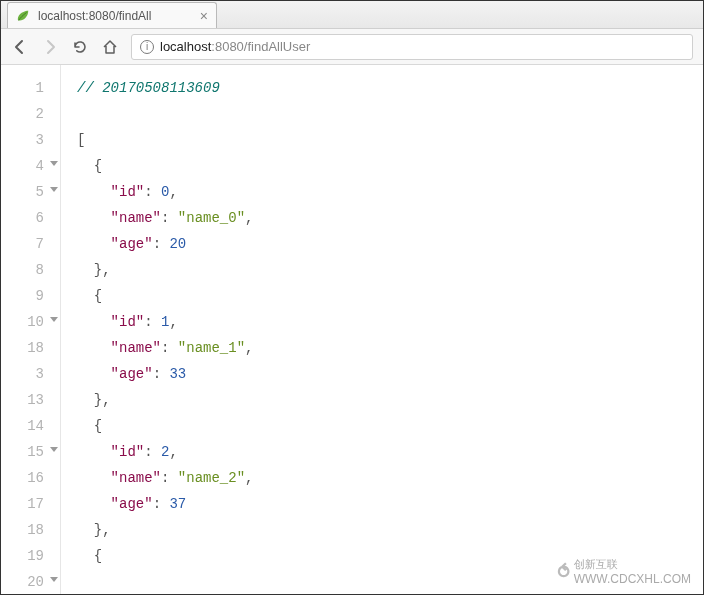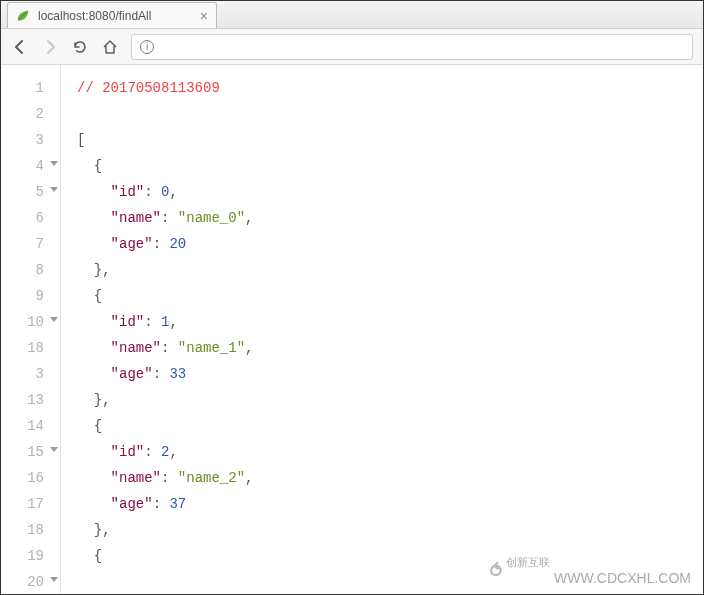--- a/index.html
+++ b/index.html
@@ -121,21 +121,21 @@
   }
   .codecol {
     flex: 1;
     padding: 10px 0 10px 16px;
   }
   .cline {
     height: 26px;
     line-height: 26px;
     white-space: pre;
   }
-  .c-comment { color: #ef4444; }
+  .c-comment { color: #0f766e; font-style: italic; }
   .c-punc    { color: #545454; }
   .c-key     { color: #8a0d4b; } 
   .c-str     { color: #6a8f22; } 
   .c-num     { color: #2a5aa8; } 
   
   .wm {
     position: absolute;
     right: 12px; bottom: 8px;
     font-size: 11px;
     color: #aaa;
@@ -173,20 +173,23 @@
         <path d="M3 8a5 5 0 1 1 1.8 3.8M3 8V4m0 4h4" stroke="#5f5f5f" stroke-width="1.6" fill="none" stroke-linecap="round" stroke-linejoin="round"></path>
       </svg>
   </div>
   <div class="navbtn">
     <svg width="16" height="16" viewBox="0 0 16 16">
         <path d="M2 8 L8 2 L14 8 M4 7v7h8V7" stroke="#5f5f5f" stroke-width="1.5" fill="none" stroke-linejoin="round"></path>
       </svg>
   </div>
   <div class="urlbar">
     <span class="info-icon">i</span>
+    <span>
+      <span class="url-host">localhost</span><span class="url-path">:8080/findAllUser</span>
+    </span>
   </div>
 </div>
 
 <div class="codewrap">
   <div class="gutter" id="gutter">
       <div class="gline">1</div>
       <div class="gline">2</div>
       <div class="gline">3</div>
       <div class="gline">4<span class="fold"></span></div>
       <div class="gline">5<span class="fold"></span></div>
@@ -226,15 +229,15 @@
       <div class="cline"><span>    </span><span class="c-key">"age"</span><span class="c-punc">: </span><span class="c-num">37</span></div>
       <div class="cline"><span>  </span><span class="c-punc">},</span></div>
       <div class="cline"><span>  </span><span class="c-punc">{</span></div>
     </div>
 </div>
 
 <div class="wm">
   <span class="d">⥀</span>
   <span>
     <span>创新互联</span><br>
-    <span style="font-size:14px;margin-left:48px;">WWW.CDCXHL.COM</span>
+    <span style="font-size:12px;">WWW.CDCXHL.COM</span>
   </span>
 </div>
 
 </body></html>

